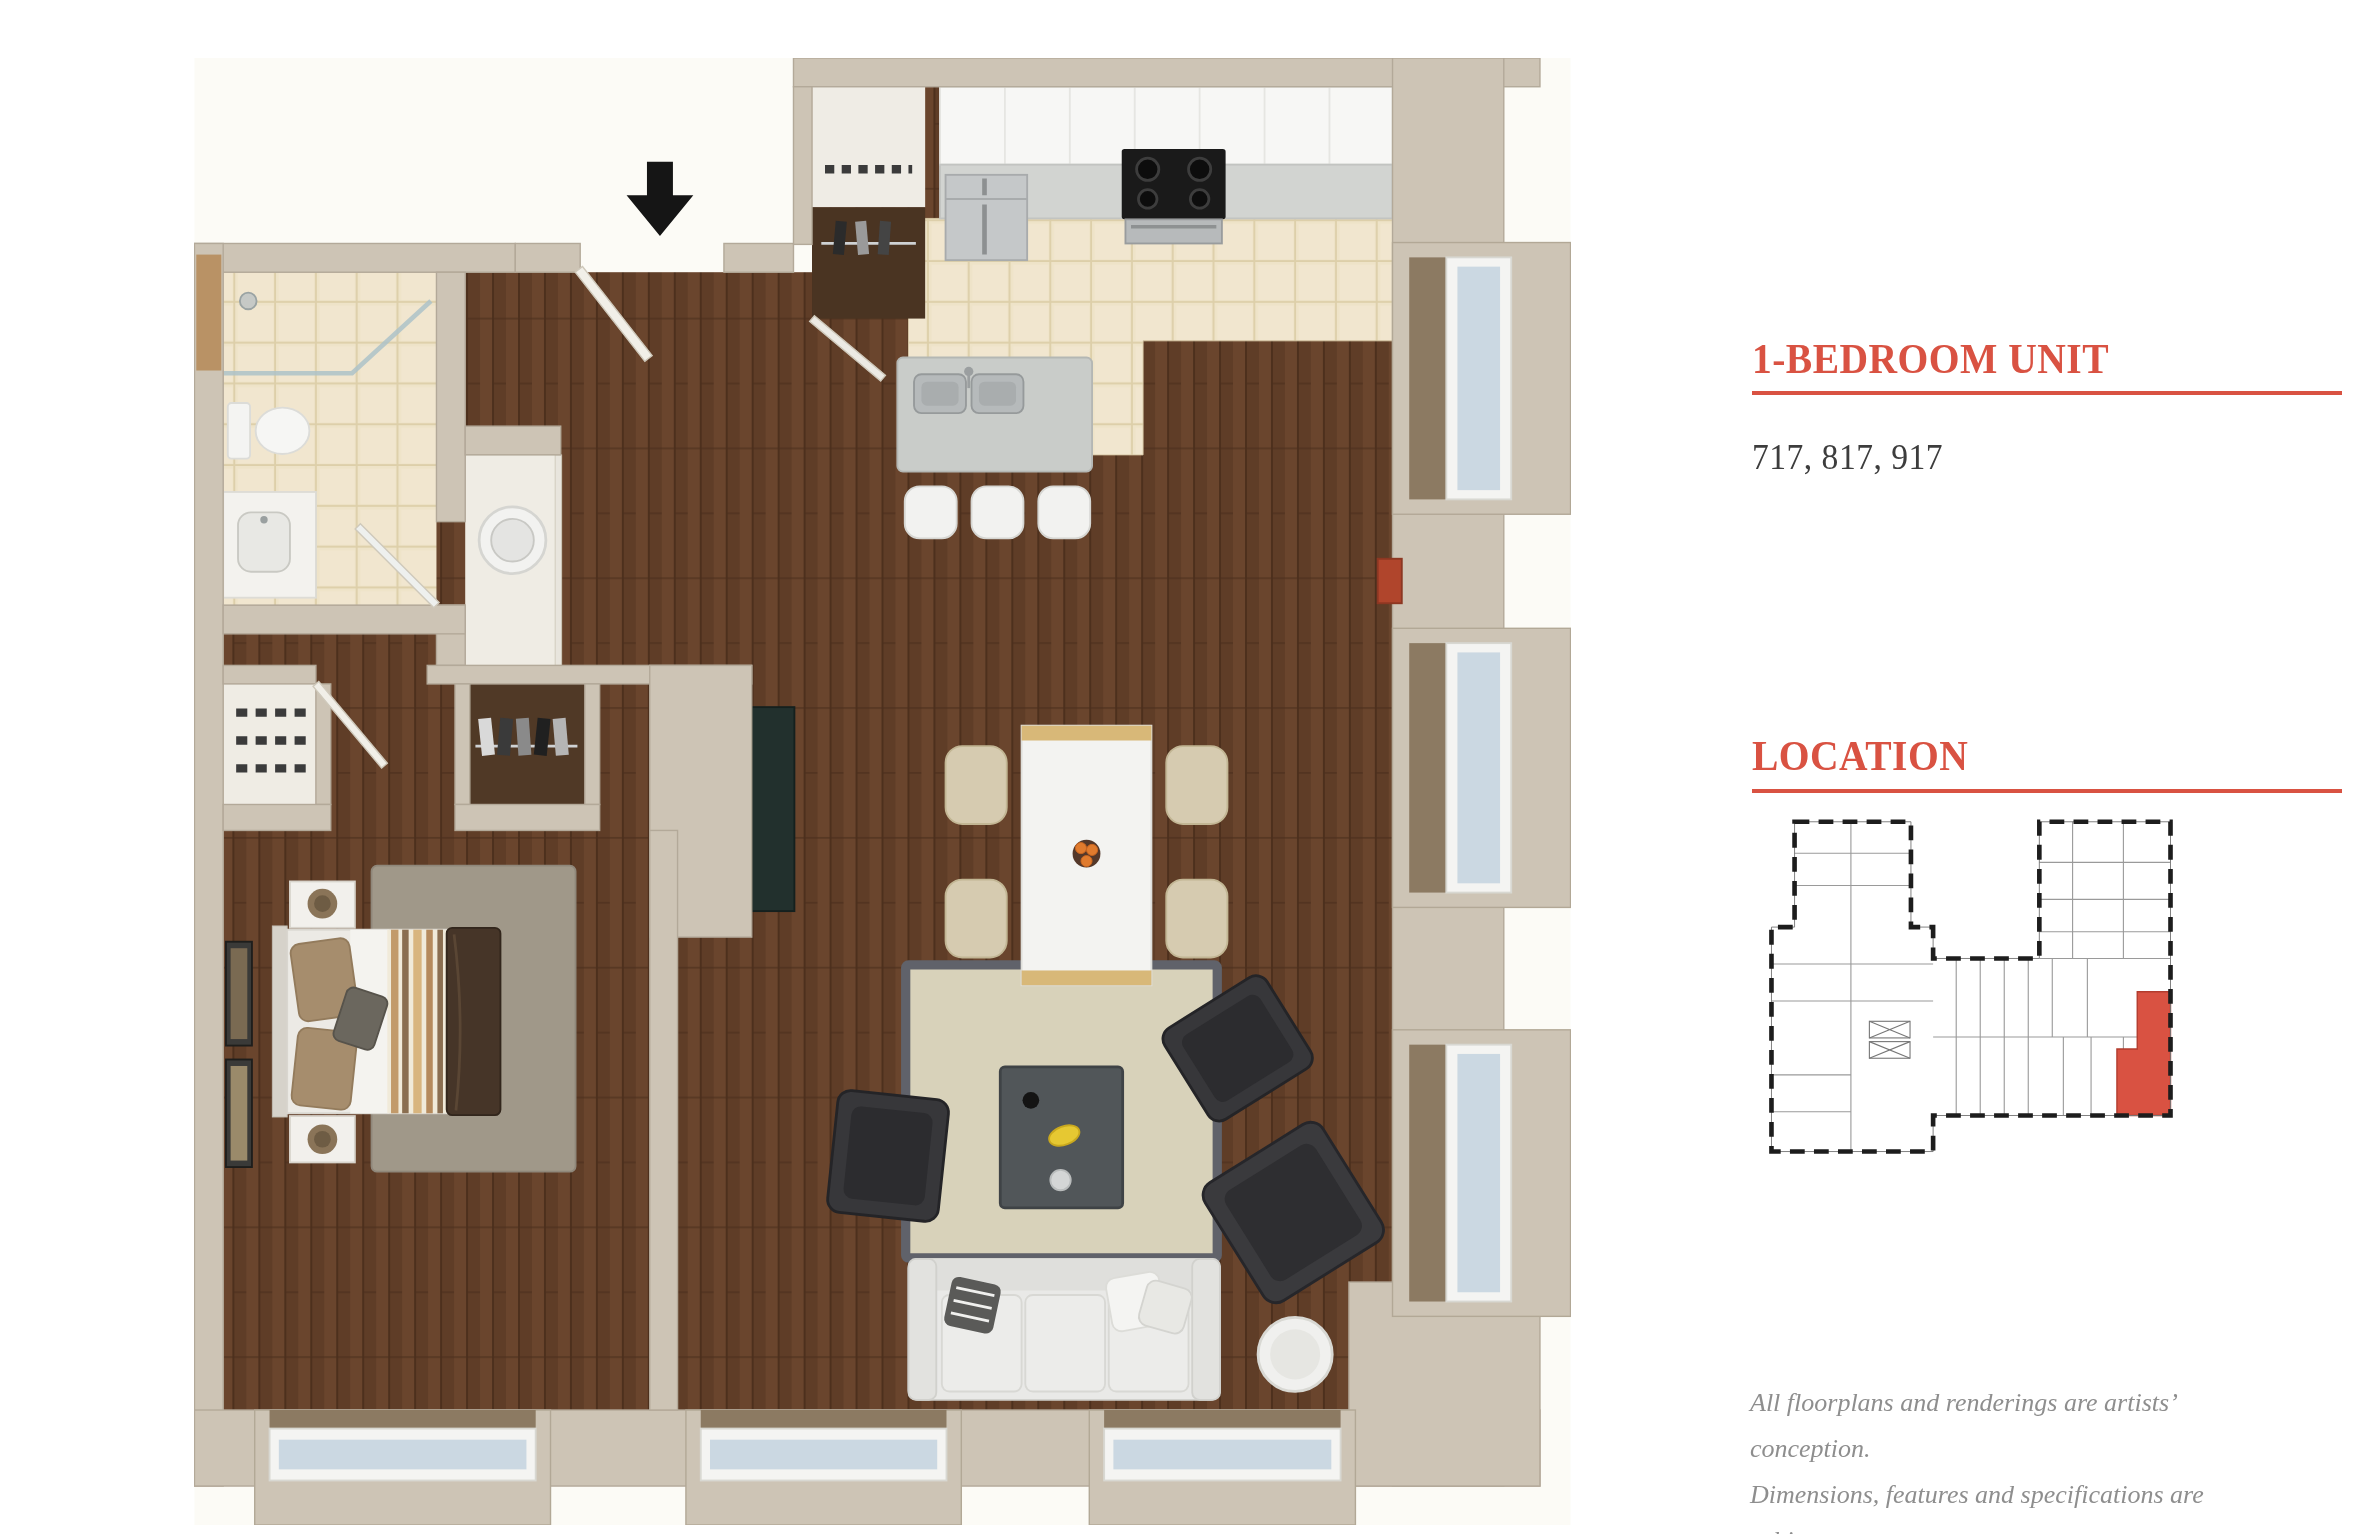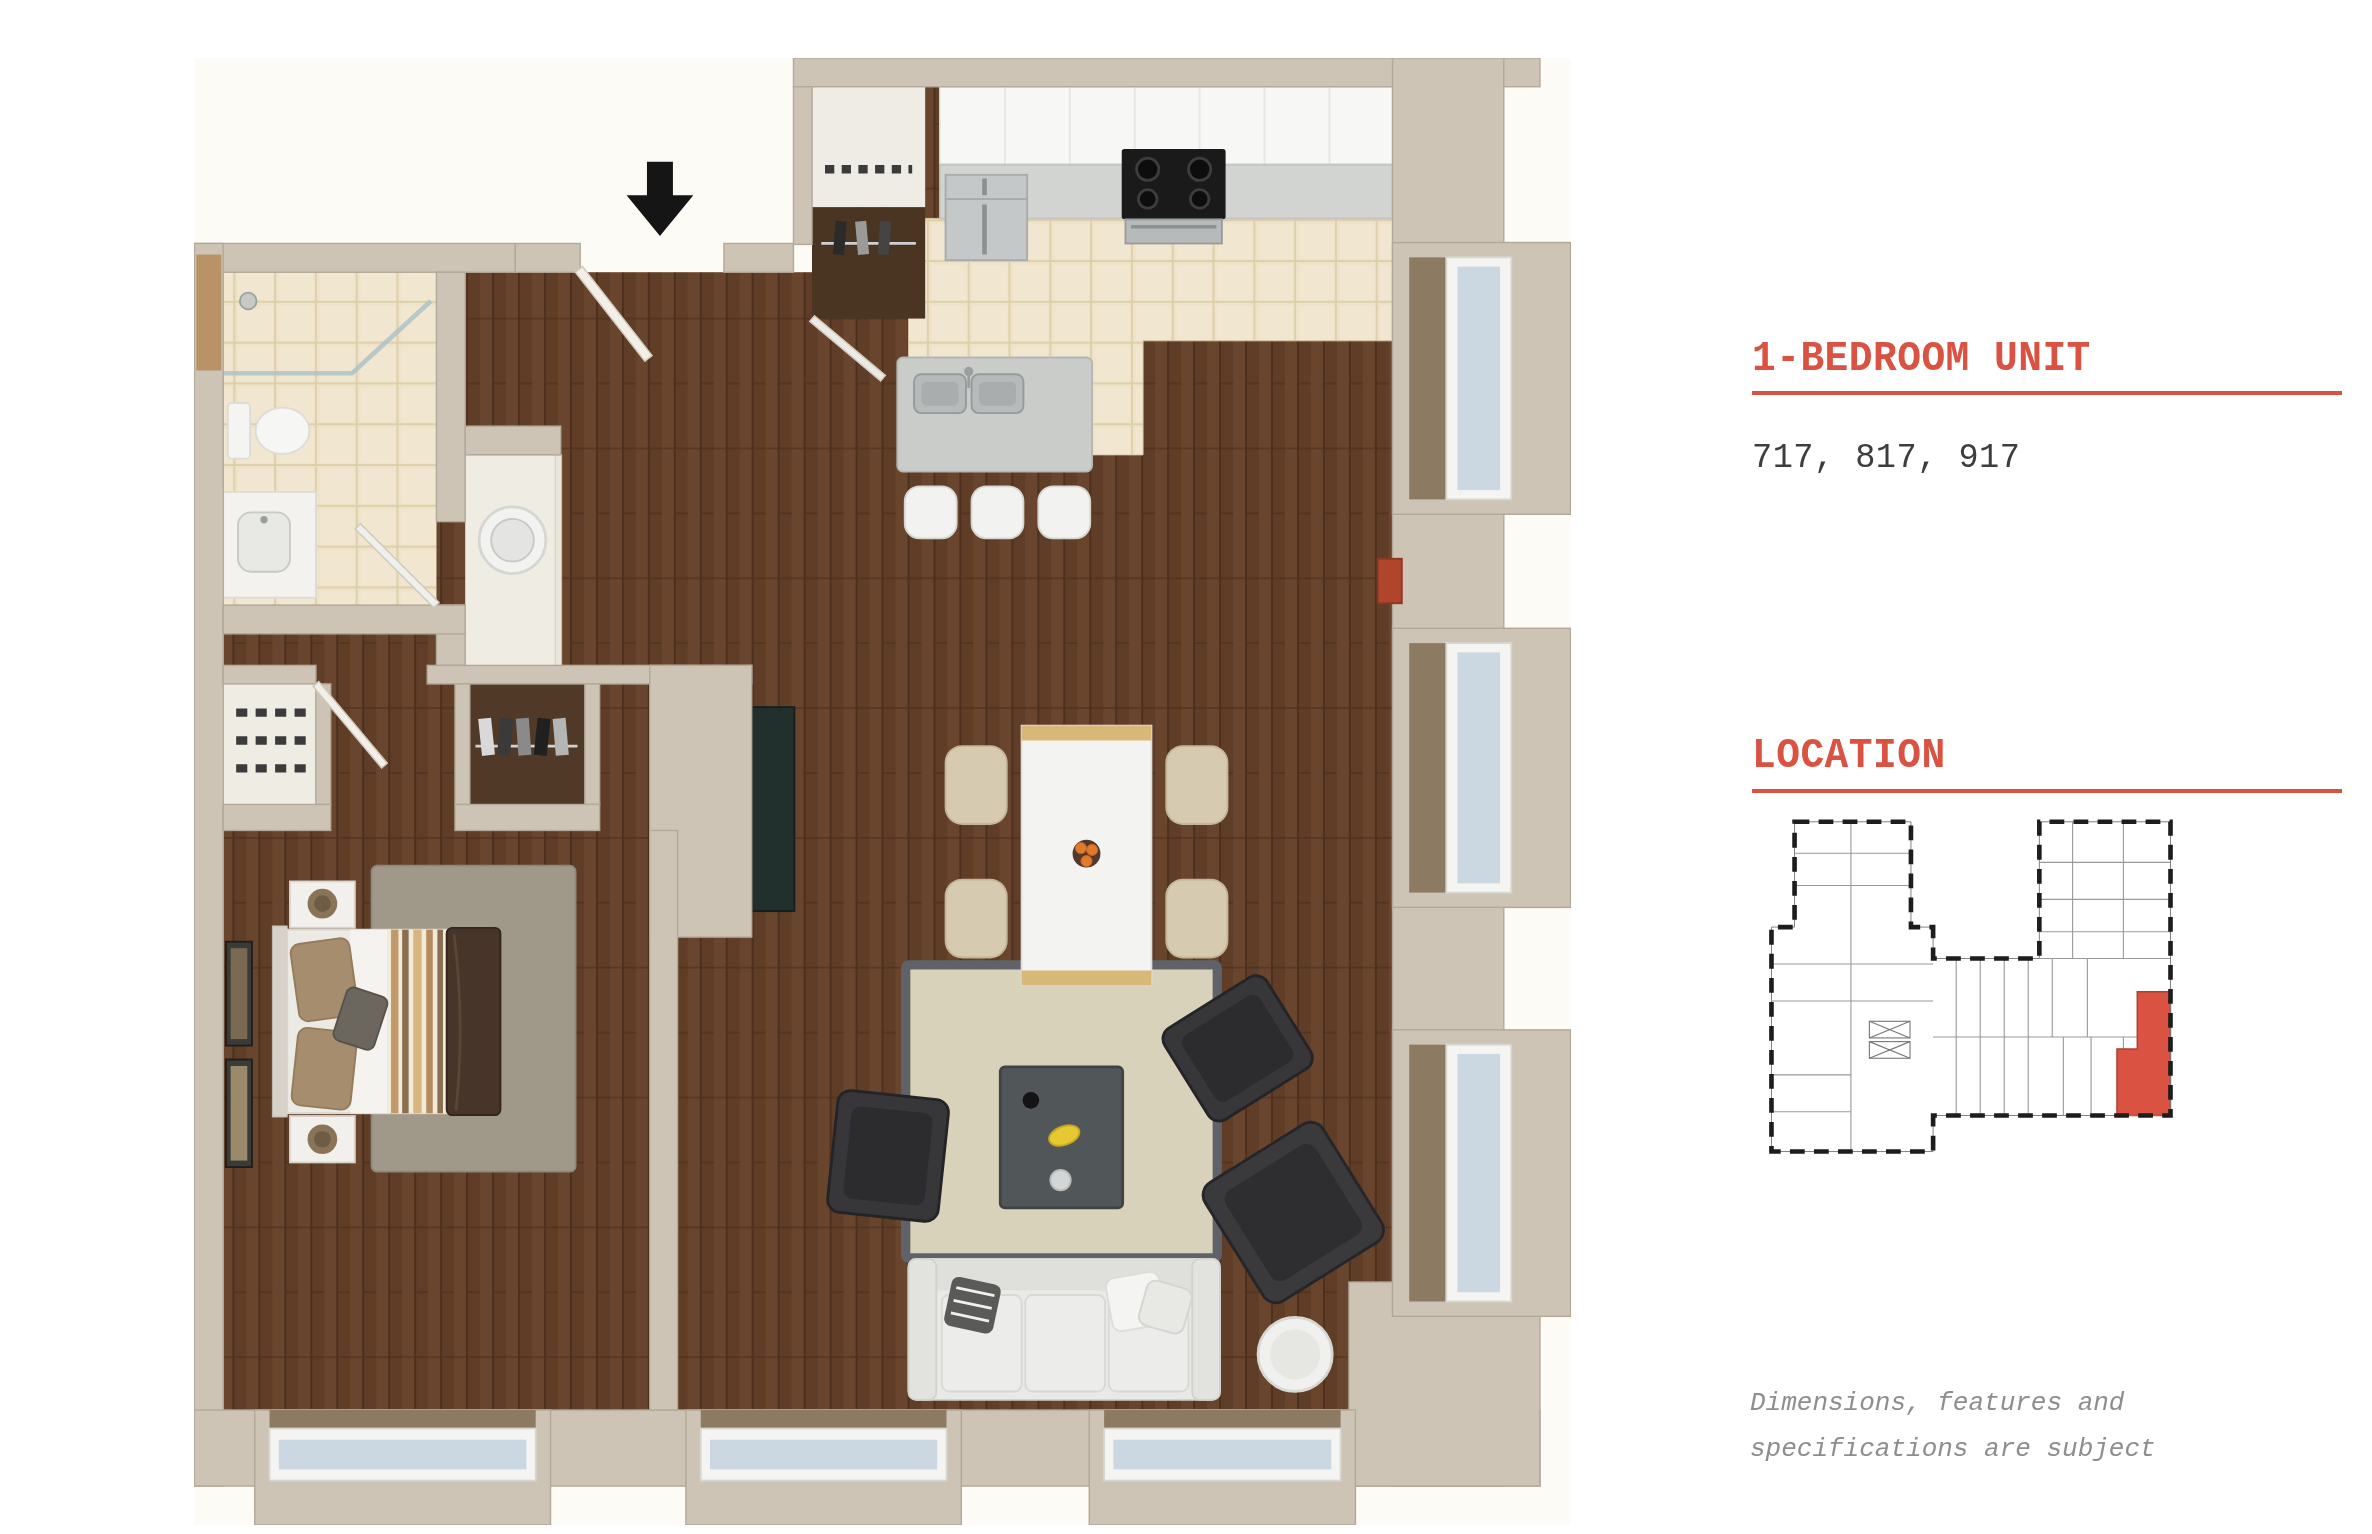--- a/index.html
+++ b/index.html
@@ -1,18 +1,18 @@
 <!DOCTYPE html>
 <html style="--accent: #d95242;font-size:15px"><head>
 <meta charset="utf-8">
 <style>
   html,body{margin:0;padding:0;background:#ffffff;}
   .page{
     position:relative;width:2363px;height:1534px;background:#ffffff;overflow:hidden;
-    font-family:Liberation Mono, monospace;
+    font-family:Liberation Serif, serif;
   }
   .floorplan-wrap{position:absolute;left:194px;top:58px;width:1377px;height:1467px;}
   .floorplan-wrap svg{display:block;width:100%;height:100%;}
 
   .side-title{
     position:absolute;left:1752px;font-weight:700;font-size:43px;letter-spacing:0.5px;
     color:var(--accent,#d95242);transform:scaleX(.92);transform-origin:left center;white-space:nowrap;
   }
   .title-main{top:334px;}
   .title-location{top:731px;}
@@ -342,18 +342,19 @@
       </g>
 
       <path d="M410,200 H446 V334 H388 V262 H410 Z" fill="#d95242" stroke="#b23c2e" stroke-width="1.5"></path>
 
       <path d="M39,16 H165 V130 H189 V164 H304 V16 H446 V334 H189 V373 H14 V130 H39 Z" fill="none" stroke="#777777" stroke-width="1"></path>
       <path d="M39,16 H165 V130 H189 V164 H304 V16 H446 V334 H189 V373 H14 V130 H39 Z" fill="none" stroke="#1d1d1d" stroke-width="5" stroke-dasharray="16 10"></path>
     </svg>
   </div>
 
   <div class="disclaimer">
+    <div>All floorplans and renderings are artists’ conception.</div>
     <div>Dimensions, features and specifications are subject</div>
 
   </div>
 
 </div>
 
 
 </body></html>

